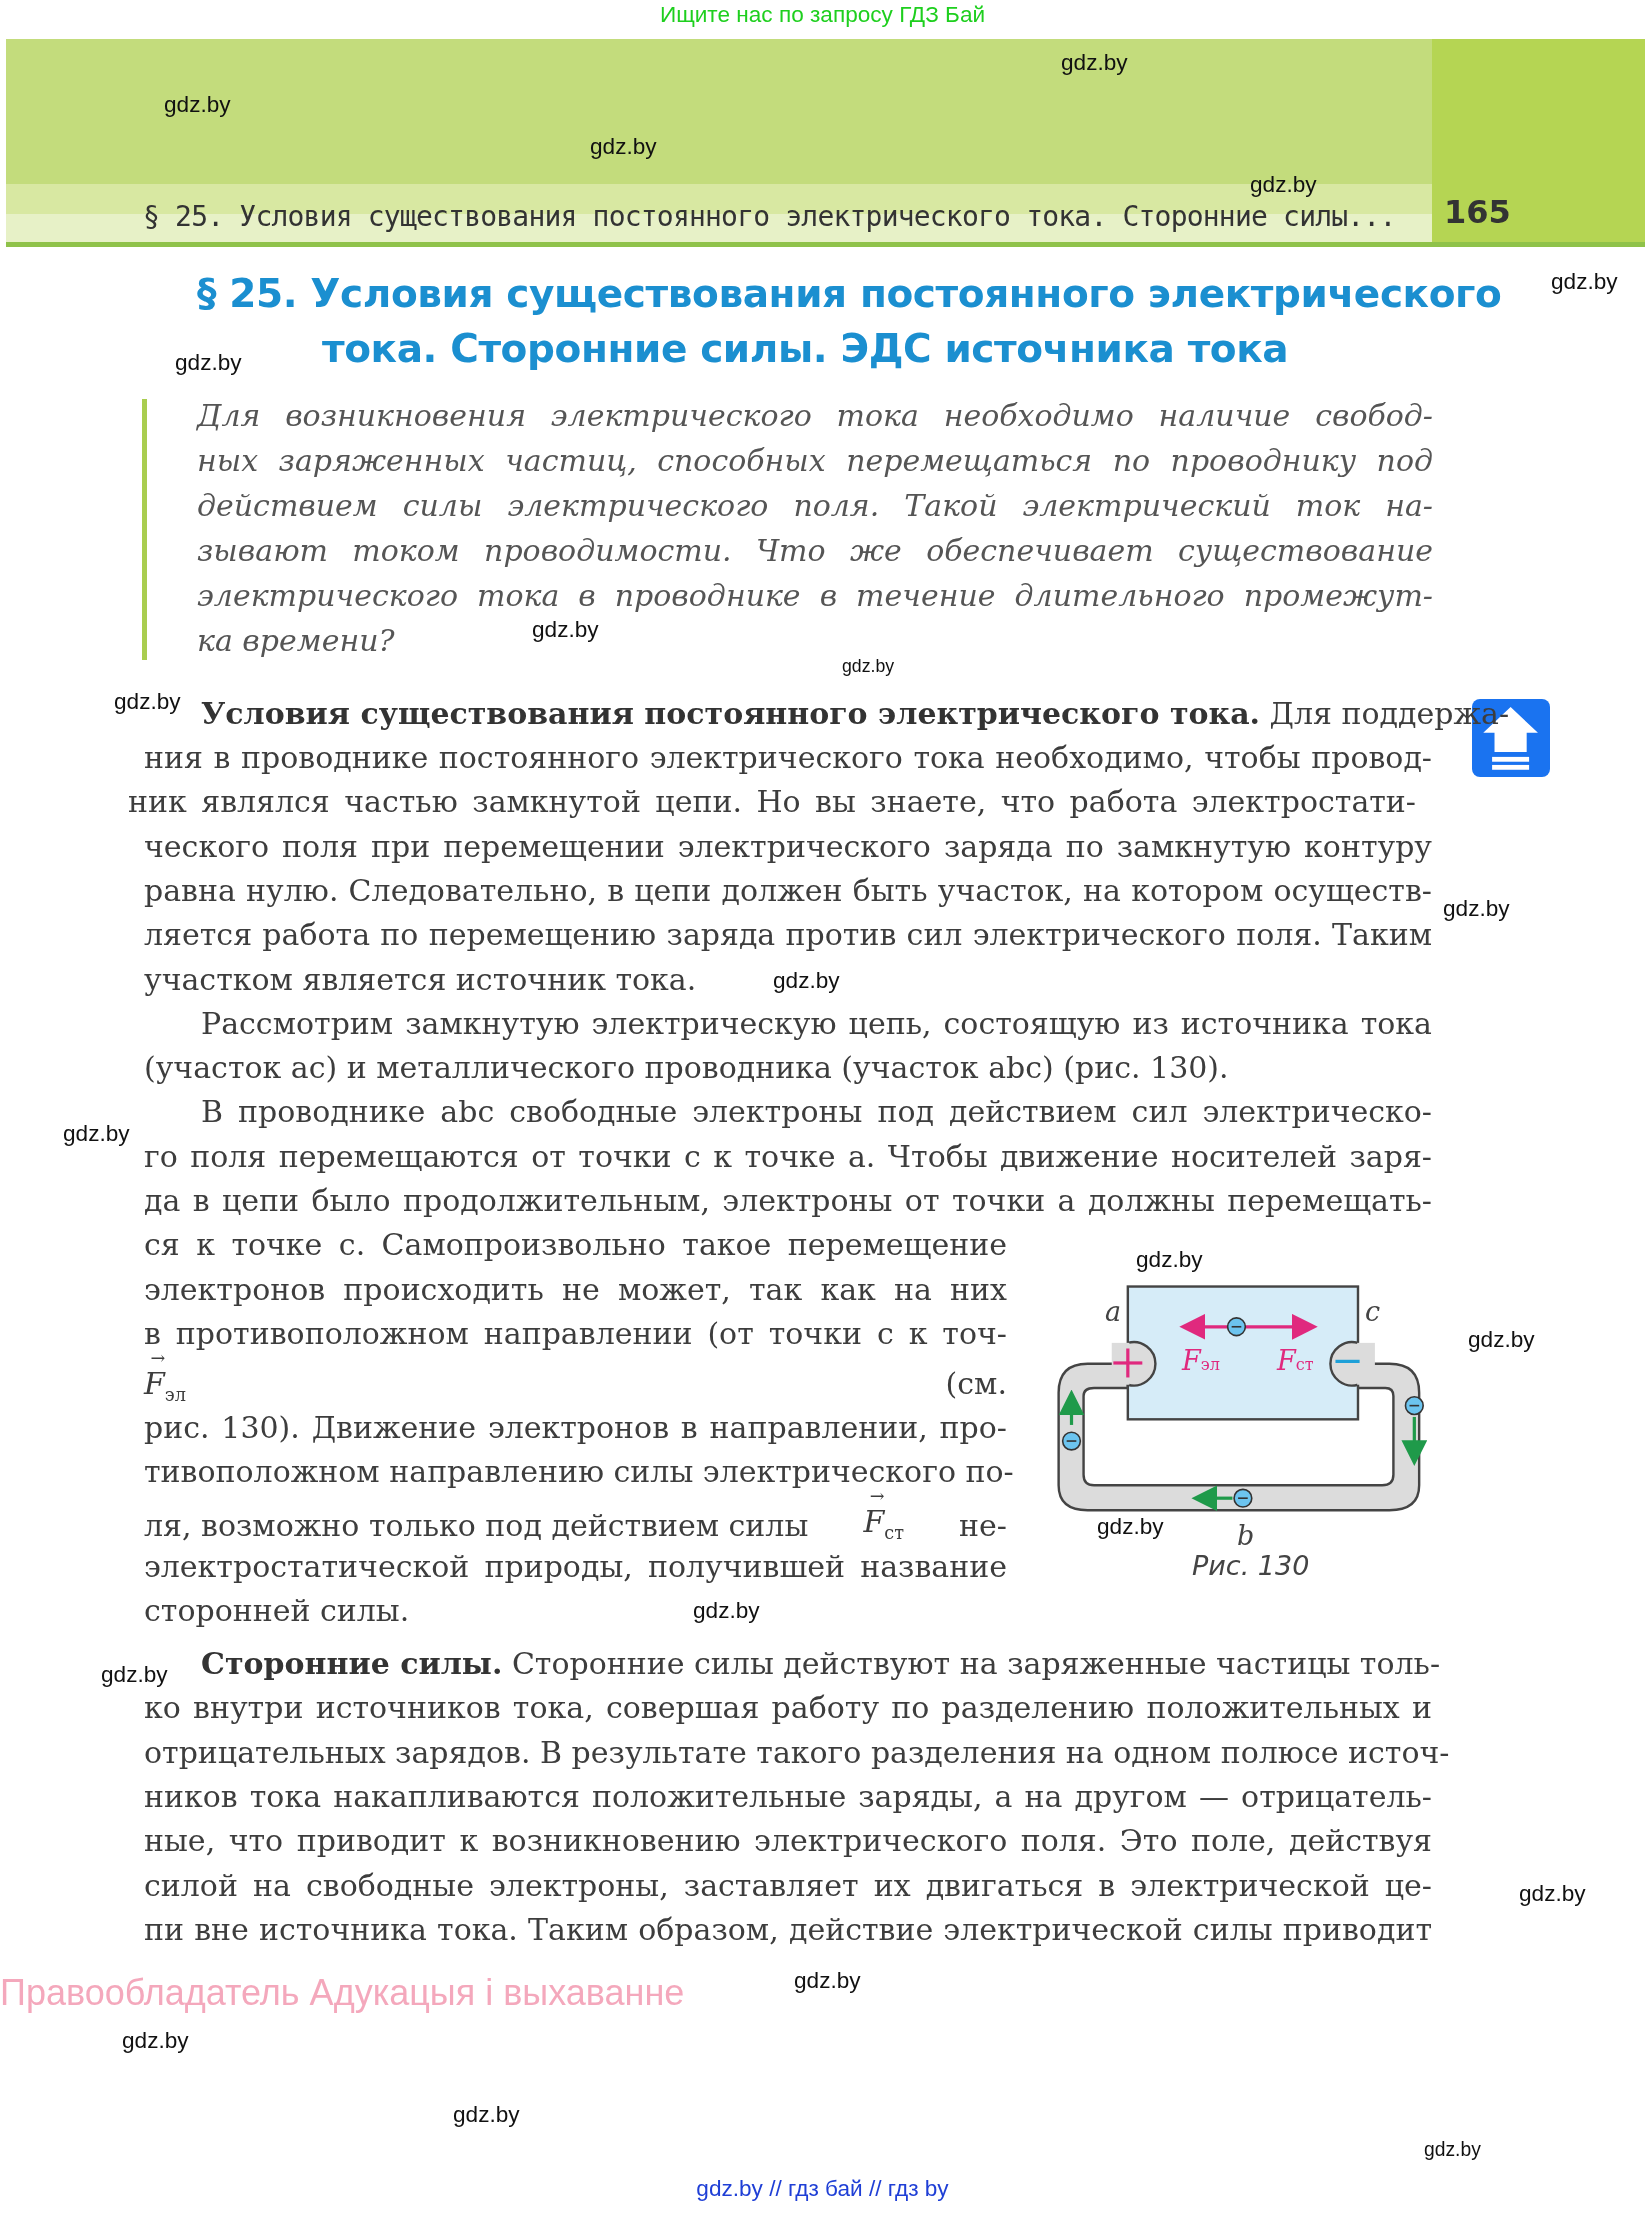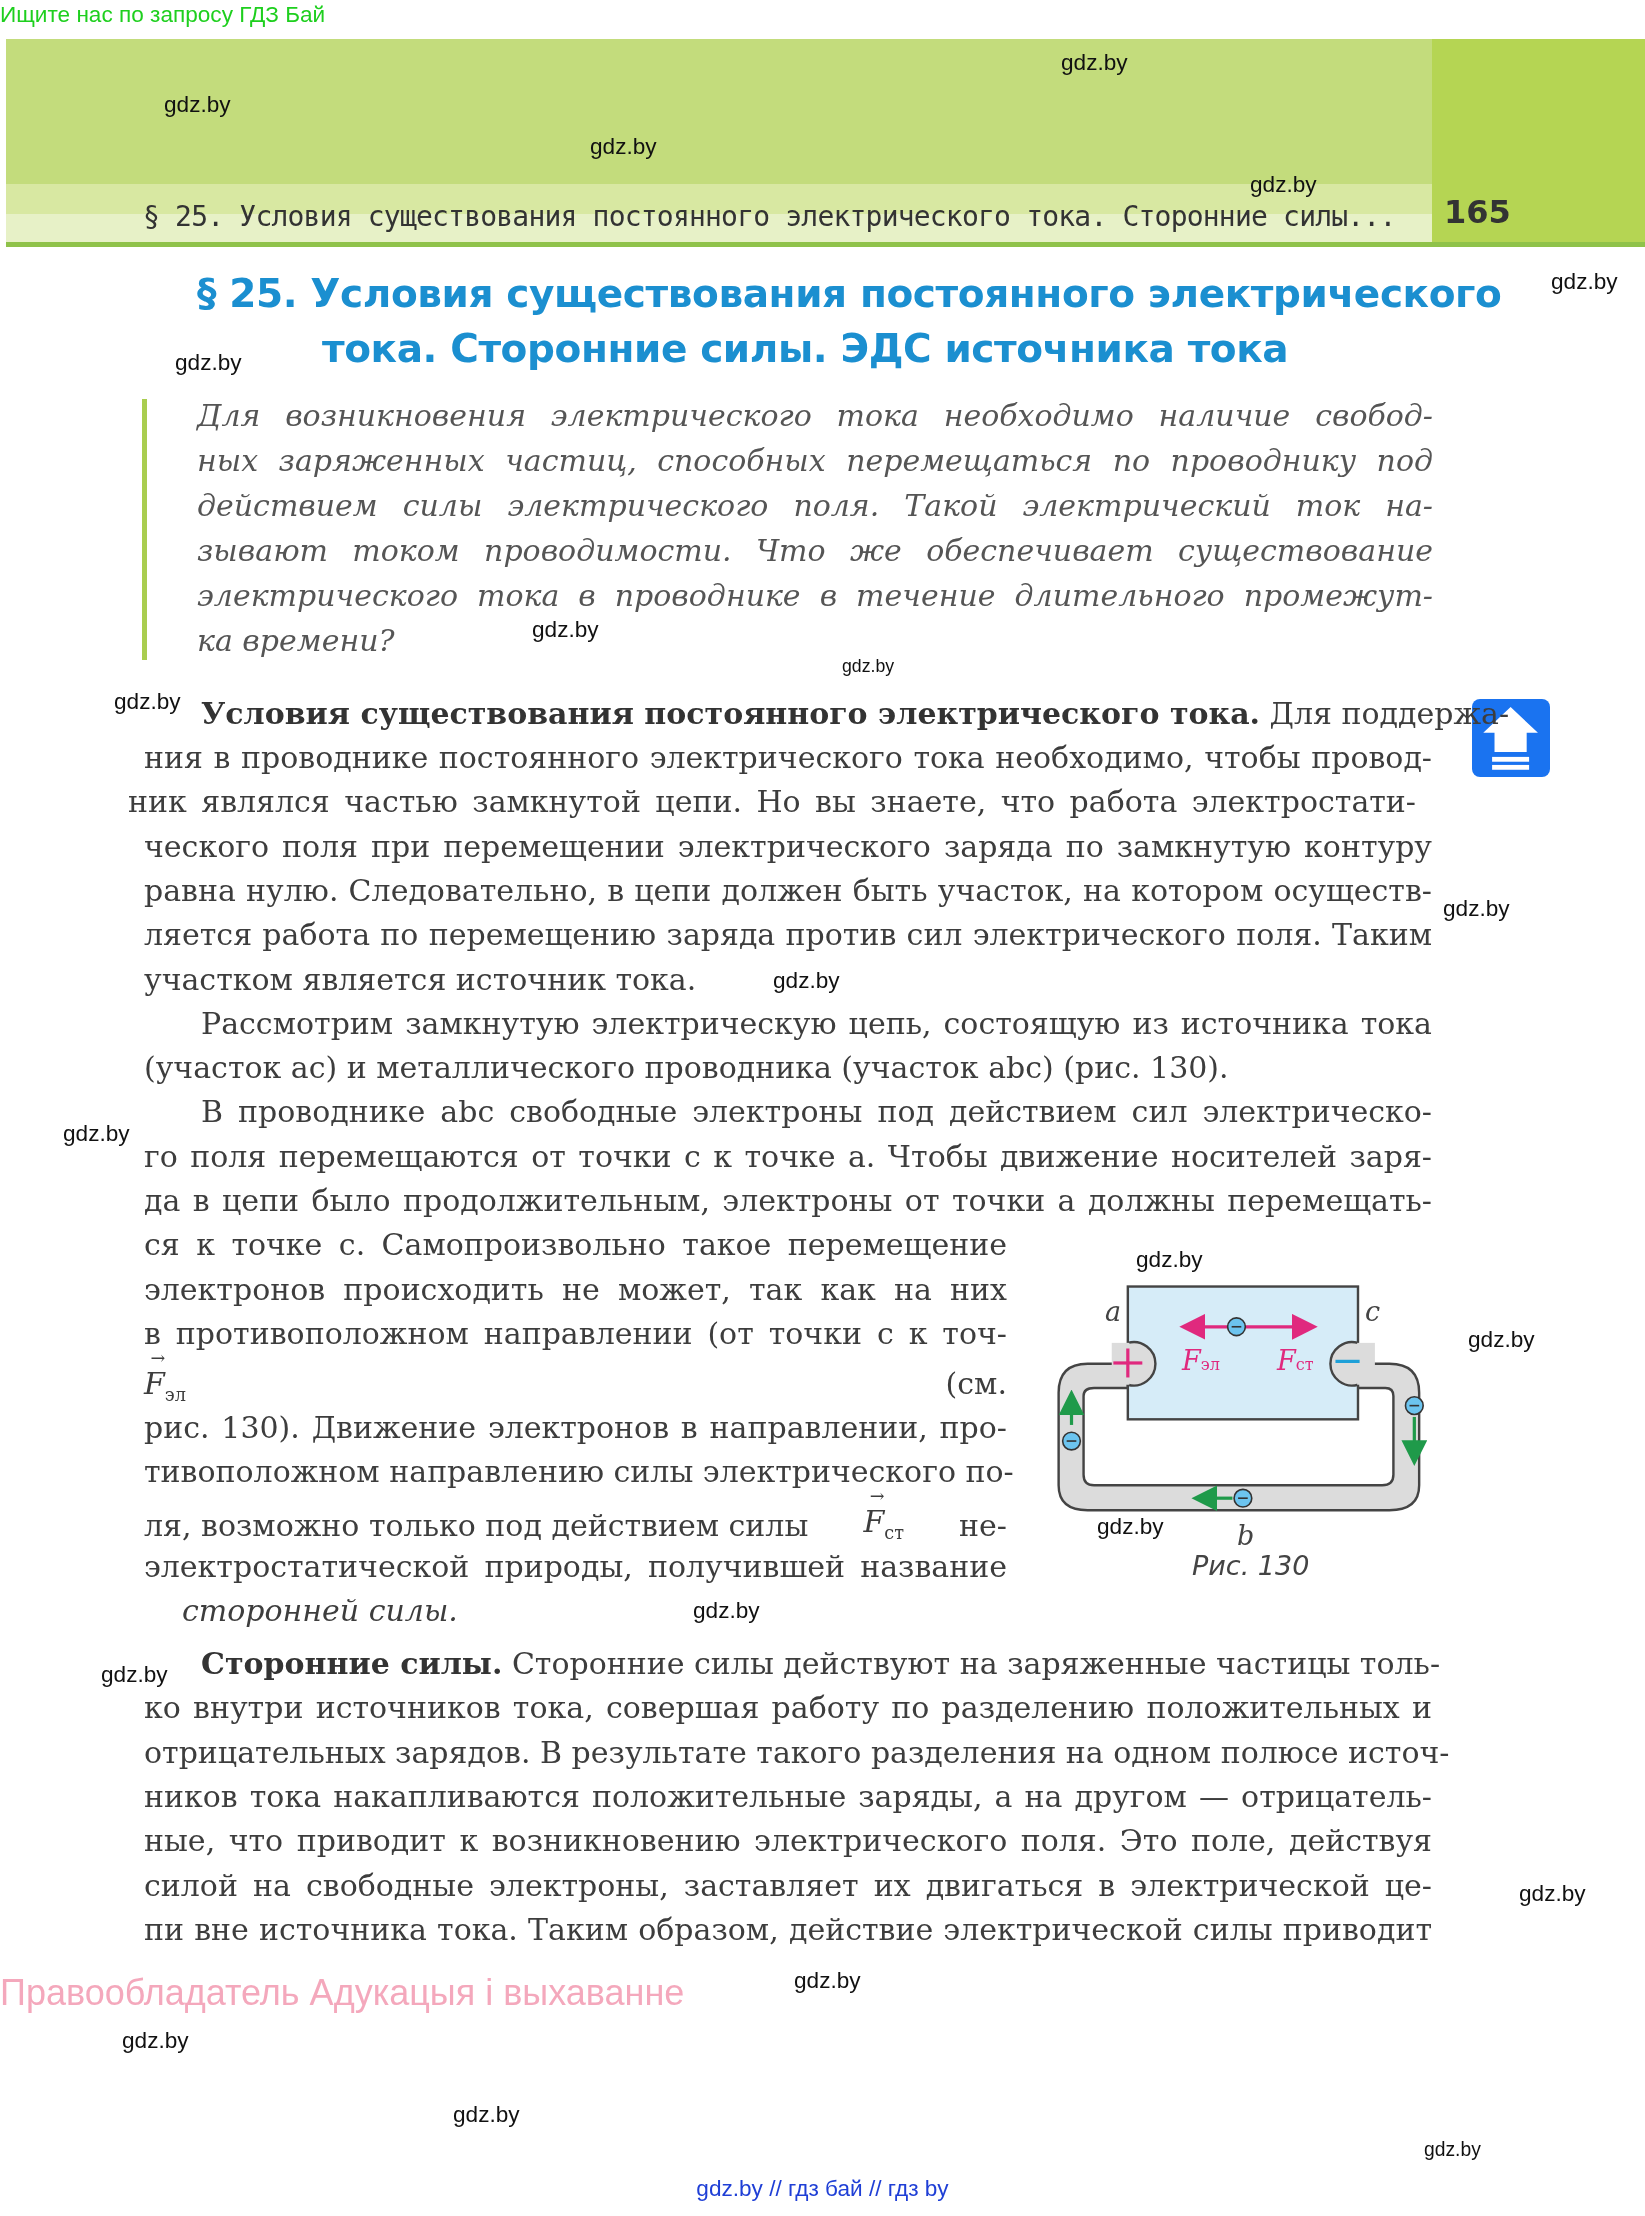--- a/index.html
+++ b/index.html
@@ -1,32 +1,32 @@
 <!DOCTYPE html>
 <html style="font-size:13px"><head>
 <meta charset="utf-8">
 <style>
   html,body{margin:0;padding:0;}
   body{width:1645px;height:2216px;position:relative;background:#ffffff;overflow:hidden;font-family:"DejaVu Serif",serif;color:#3a3a3a;}
   .abs{position:absolute;}
-  .top-banner{top:1.6px;left:0;width:1645px;text-align:left;font-family:"Liberation Sans",sans-serif;font-size:22.6px;color:#1ecf1e;}
+  .top-banner{top:1.6px;left:0;width:1645px;text-align:center;font-family:"Liberation Sans",sans-serif;font-size:22.6px;color:#1ecf1e;}
   .hdr{top:39px;left:5.6px;width:1426px;height:145px;background:#c3dc7c;}
   .hdr2{top:184px;left:5.6px;width:1426px;height:30px;background:#d8e8a2;}
   .hdr3{top:214px;left:5.6px;width:1426px;height:28px;background:#e7f1c7;}
   .hdrline{top:242px;left:5.6px;width:1640px;height:4.8px;background:#8fc24a;}
   .pagecol{top:39px;left:1432px;width:213px;height:203px;background:#b5d553;}
   .running{top:200px;left:143px;font-family:"DejaVu Sans Mono",monospace;font-size:28px;letter-spacing:-0.8px;color:#333;white-space:nowrap;}
   .pagenum{top:193px;left:1444px;font-family:"DejaVu Sans",sans-serif;font-weight:bold;font-size:32px;color:#333;}
   .wm{font-family:"Liberation Sans",sans-serif;font-size:22.6px;color:#111;white-space:nowrap;}
   .title{left:197px;font-family:"DejaVu Sans",sans-serif;font-weight:bold;font-size:39px;color:#1b8fd0;white-space:nowrap;letter-spacing:-0.4px;}
   .introbar{left:142px;top:399px;width:4.8px;height:261px;background:#a9cd4f;}
   .intro{left:197px;width:1236px;font-family:"DejaVu Serif",serif;font-style:italic;font-size:30px;color:#555;white-space:nowrap;text-align:justify;text-align-last:justify;}
   .bl{font-family:"DejaVu Serif",serif;font-size:30px;color:#3d3d3d;white-space:nowrap;text-align:justify;text-align-last:justify;}
   .bl b{color:#333;}
-  .i{font-style:italic;margin-left:38px;}
+  .i{}
   .updoc{left:1472px;top:699px;width:78px;height:78px;background:#1a73f0;border-radius:8px;}
   .fig-caption{font-family:"DejaVu Sans",sans-serif;font-style:italic;font-size:27px;color:#444;}
   .footer-wm{top:1972px;left:0;width:1645px;text-align:left;font-family:"Liberation Sans",sans-serif;font-size:36px;color:#f4a8bc;}
   .footer-links{top:2176px;left:0;width:1645px;text-align:center;font-family:"Liberation Sans",sans-serif;font-size:22.6px;color:#1f3fd6;}
   .vec{position:relative;display:inline-block;font-style:italic;}
   .vec:before{content:"\2192";position:absolute;top:-17.7px;left:6.4px;font-size:17.7px;font-style:normal;}
   .vec sub{font-size:17.7px;font-style:normal;}
 </style>
 </head>
 <body>

